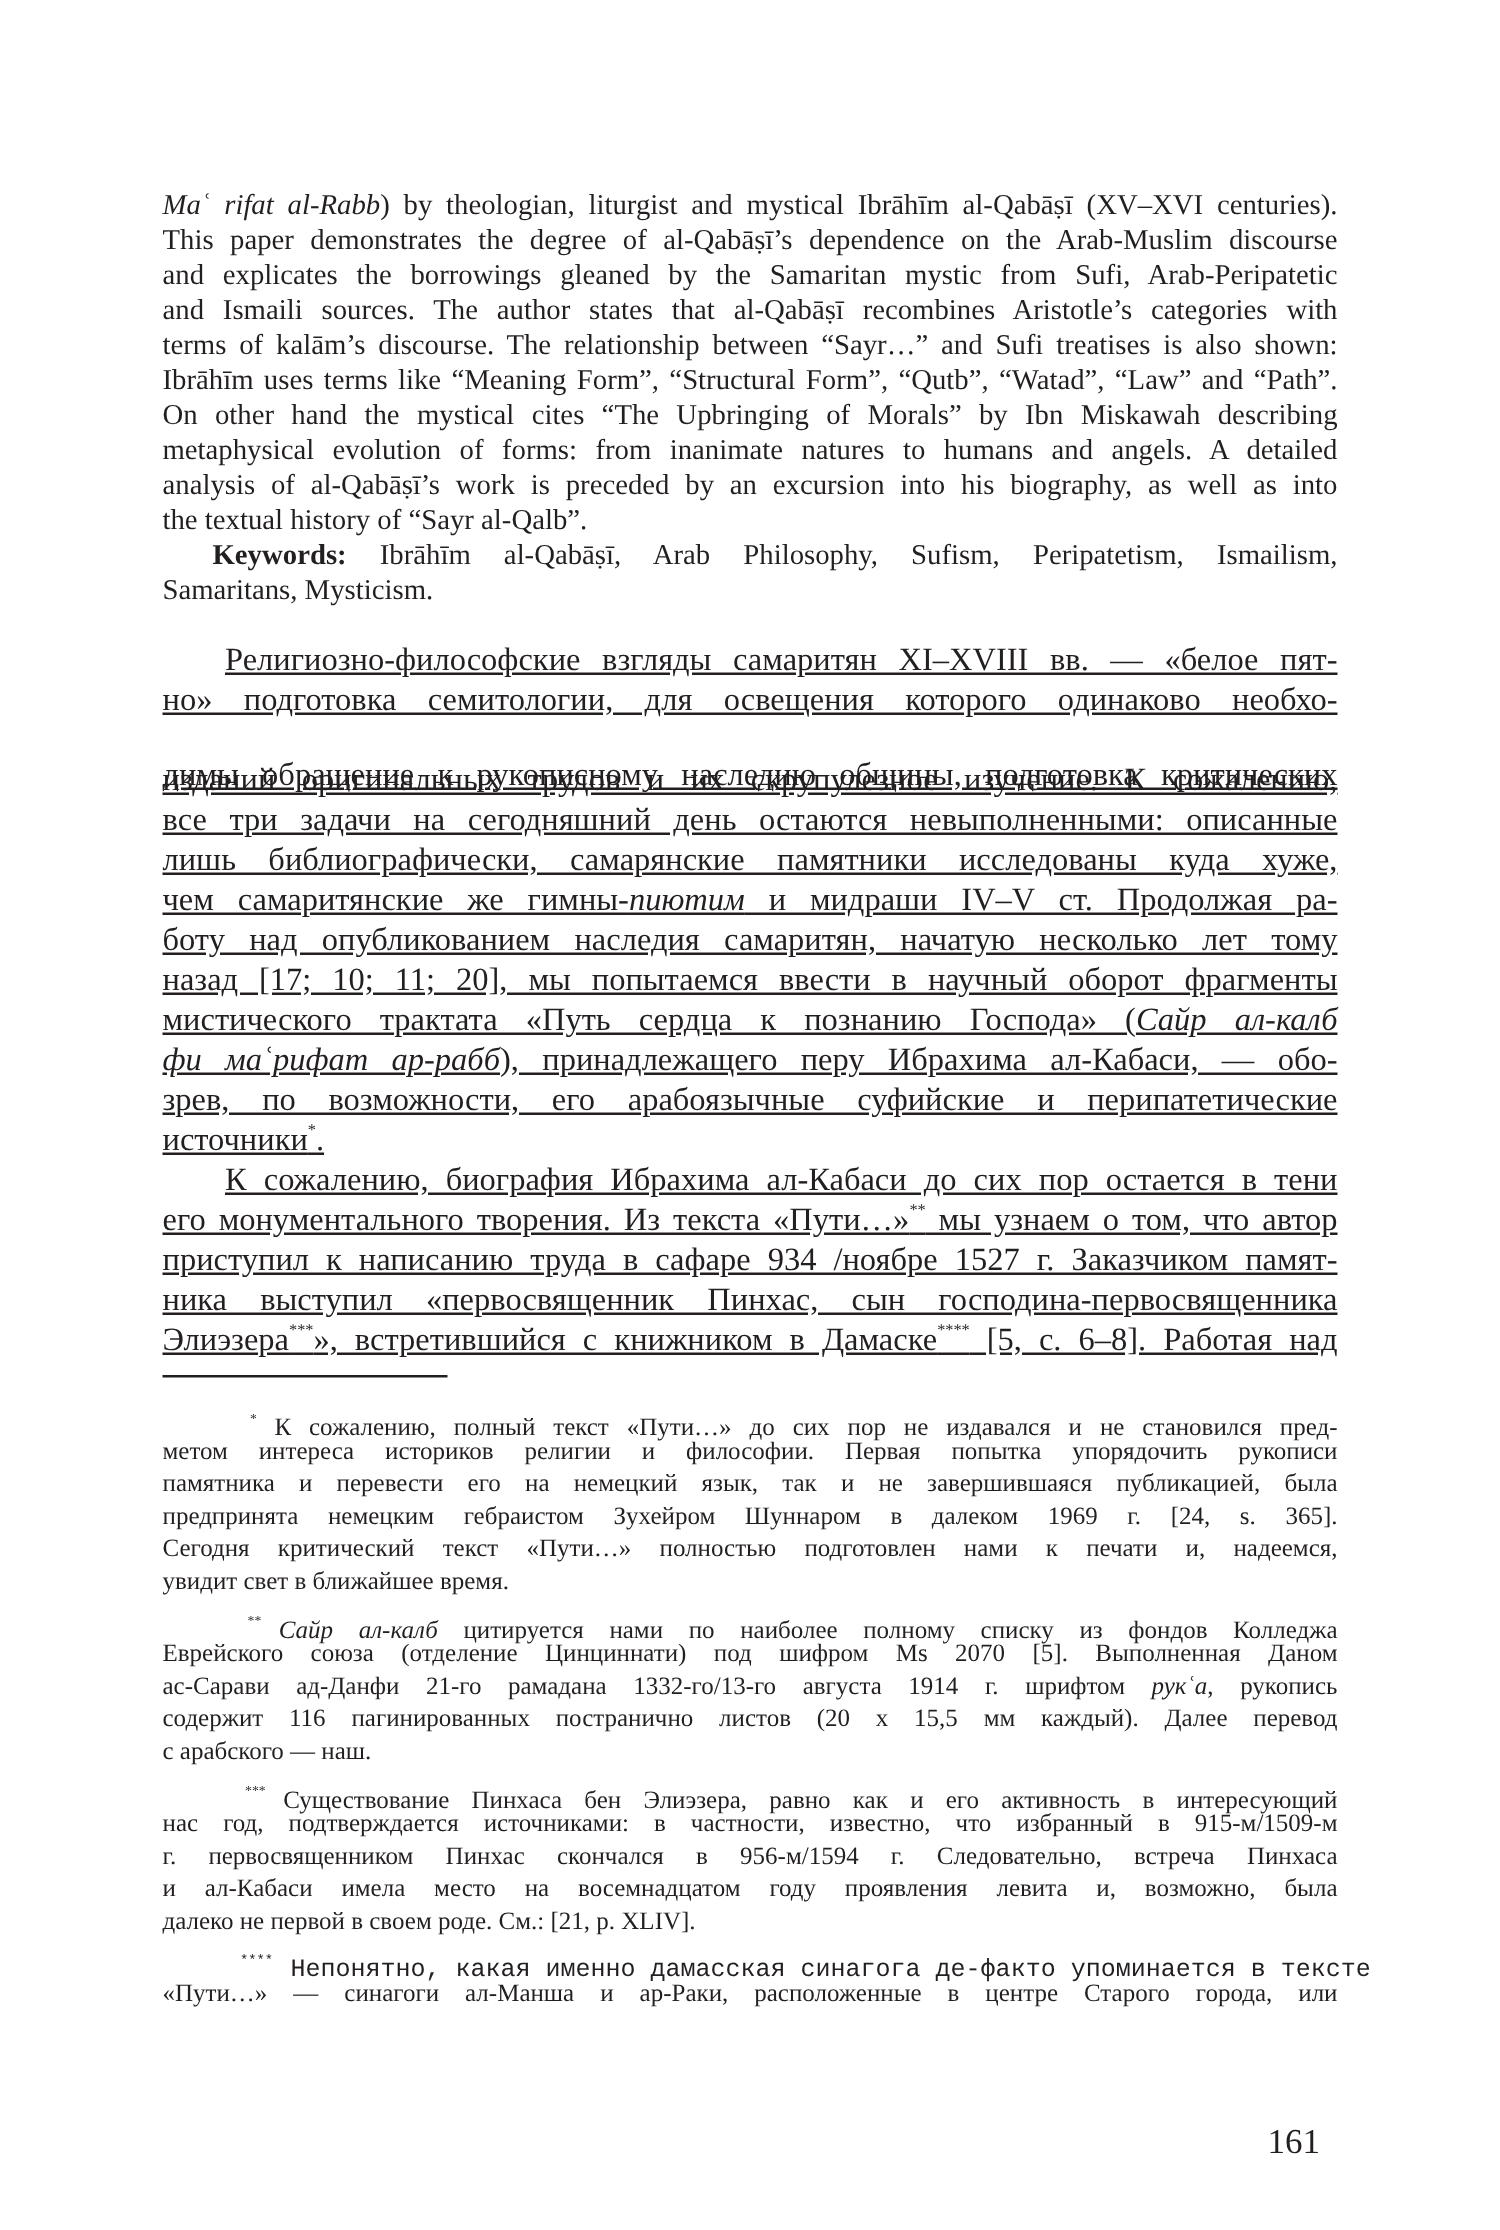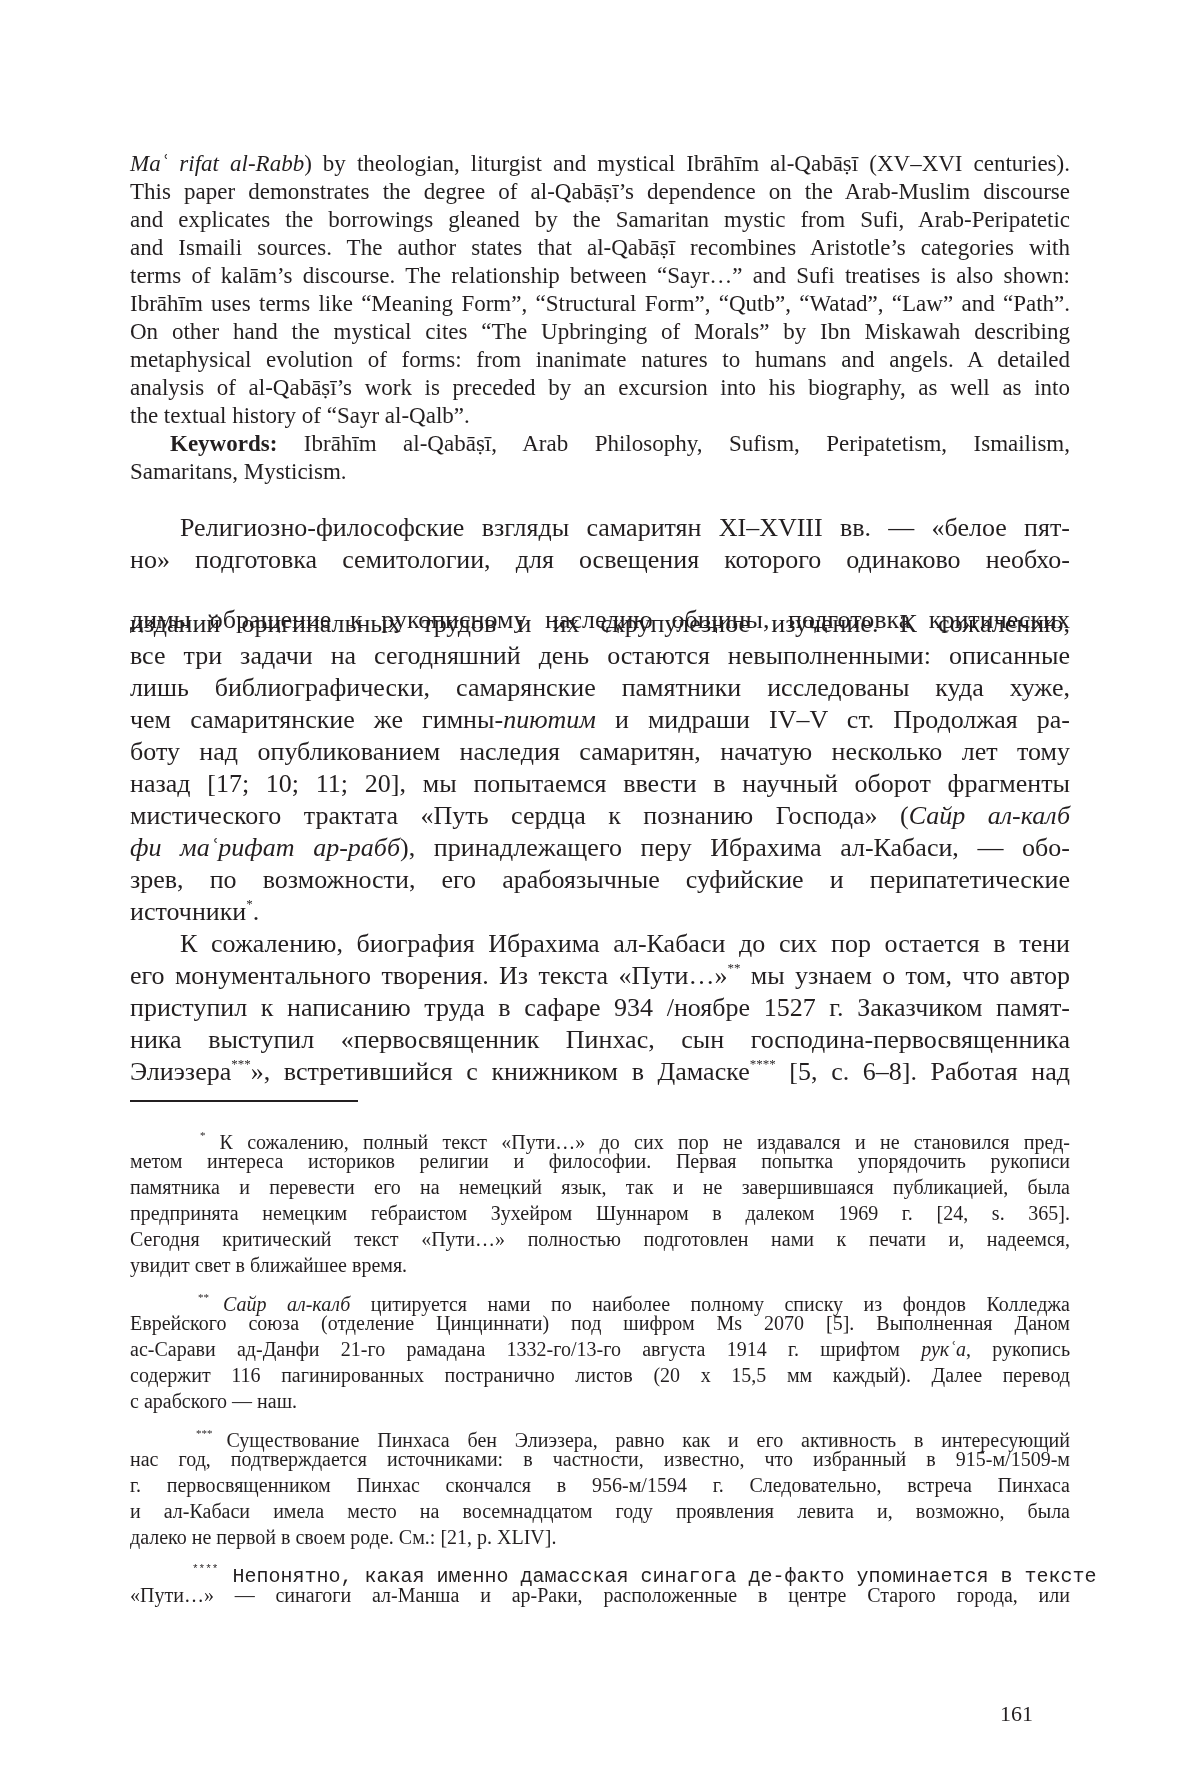--- a/index.html
+++ b/index.html
@@ -3,30 +3,30 @@
 <meta charset="utf-8">
 <style>
   html, body { margin: 0; padding: 0; background: #ffffff; }
   body { width: 1200px; height: 1784px; position: relative; overflow: hidden;
          font-family: "Liberation Serif", "DejaVu Serif", serif; color: #231f20; }
   .page { position: absolute; left: 0; top: 0; width: 1200px; height: 1369px; }
   .line { position: absolute; left: 130px; width: 940px; white-space: nowrap;
           text-align: justify; text-align-last: justify; }
   .line.last { text-align-last: left; }
   .abs { font-size: 23px; line-height: 28px; height: 28px; }
-  .body { font-size: 26px; line-height: 32px; height: 32px; }
+  .body { font-size: 26px; line-height: 32px; height: 32px; text-decoration: underline; }
   .fn { font-size: 20px; line-height: 26px; height: 26px; }
   .indent-body { left: 180px; width: 890px; }
   .indent-fn { left: 162px; width: 908px; }
   i { font-style: italic; }
   b { font-weight: bold; }
   sup { font-size: 0.5em; vertical-align: 0.9em; line-height: 0; }
   .rule { position: absolute; left: 130px; top: 1100px; width: 228px; height: 2px; background: #231f20; }
   .fnmark { display: inline-block; font-size: 11px; vertical-align: 10px; margin-right: 14px; }
-  .pagenum { position: absolute; left: 1000px; width: 70px; top: 1700px; text-align: left; font-size: 22px; line-height: 28px; }
+  .pagenum { position: absolute; left: 1000px; width: 70px; top: 1700px; text-align: center; font-size: 28px; line-height: 28px; }
 </style>
 </head>
 <body>
 
 <div class="page">
 
   <div>
     <div class="line abs" style="top:150px"><i>Maʿ rifat al-Rabb</i><span>) by theologian, liturgist and mystical Ibrāhīm al-Qabāṣī (XV–XVI centuries).</span></div>
     <div class="line abs" style="top:178px">This paper demonstrates the degree of al-Qabāṣī’s dependence on the Arab-Muslim discourse</div>
     <div class="line abs" style="top:206px">and explicates the borrowings gleaned by the Samaritan mystic from Sufi, Arab-Peripatetic</div>

